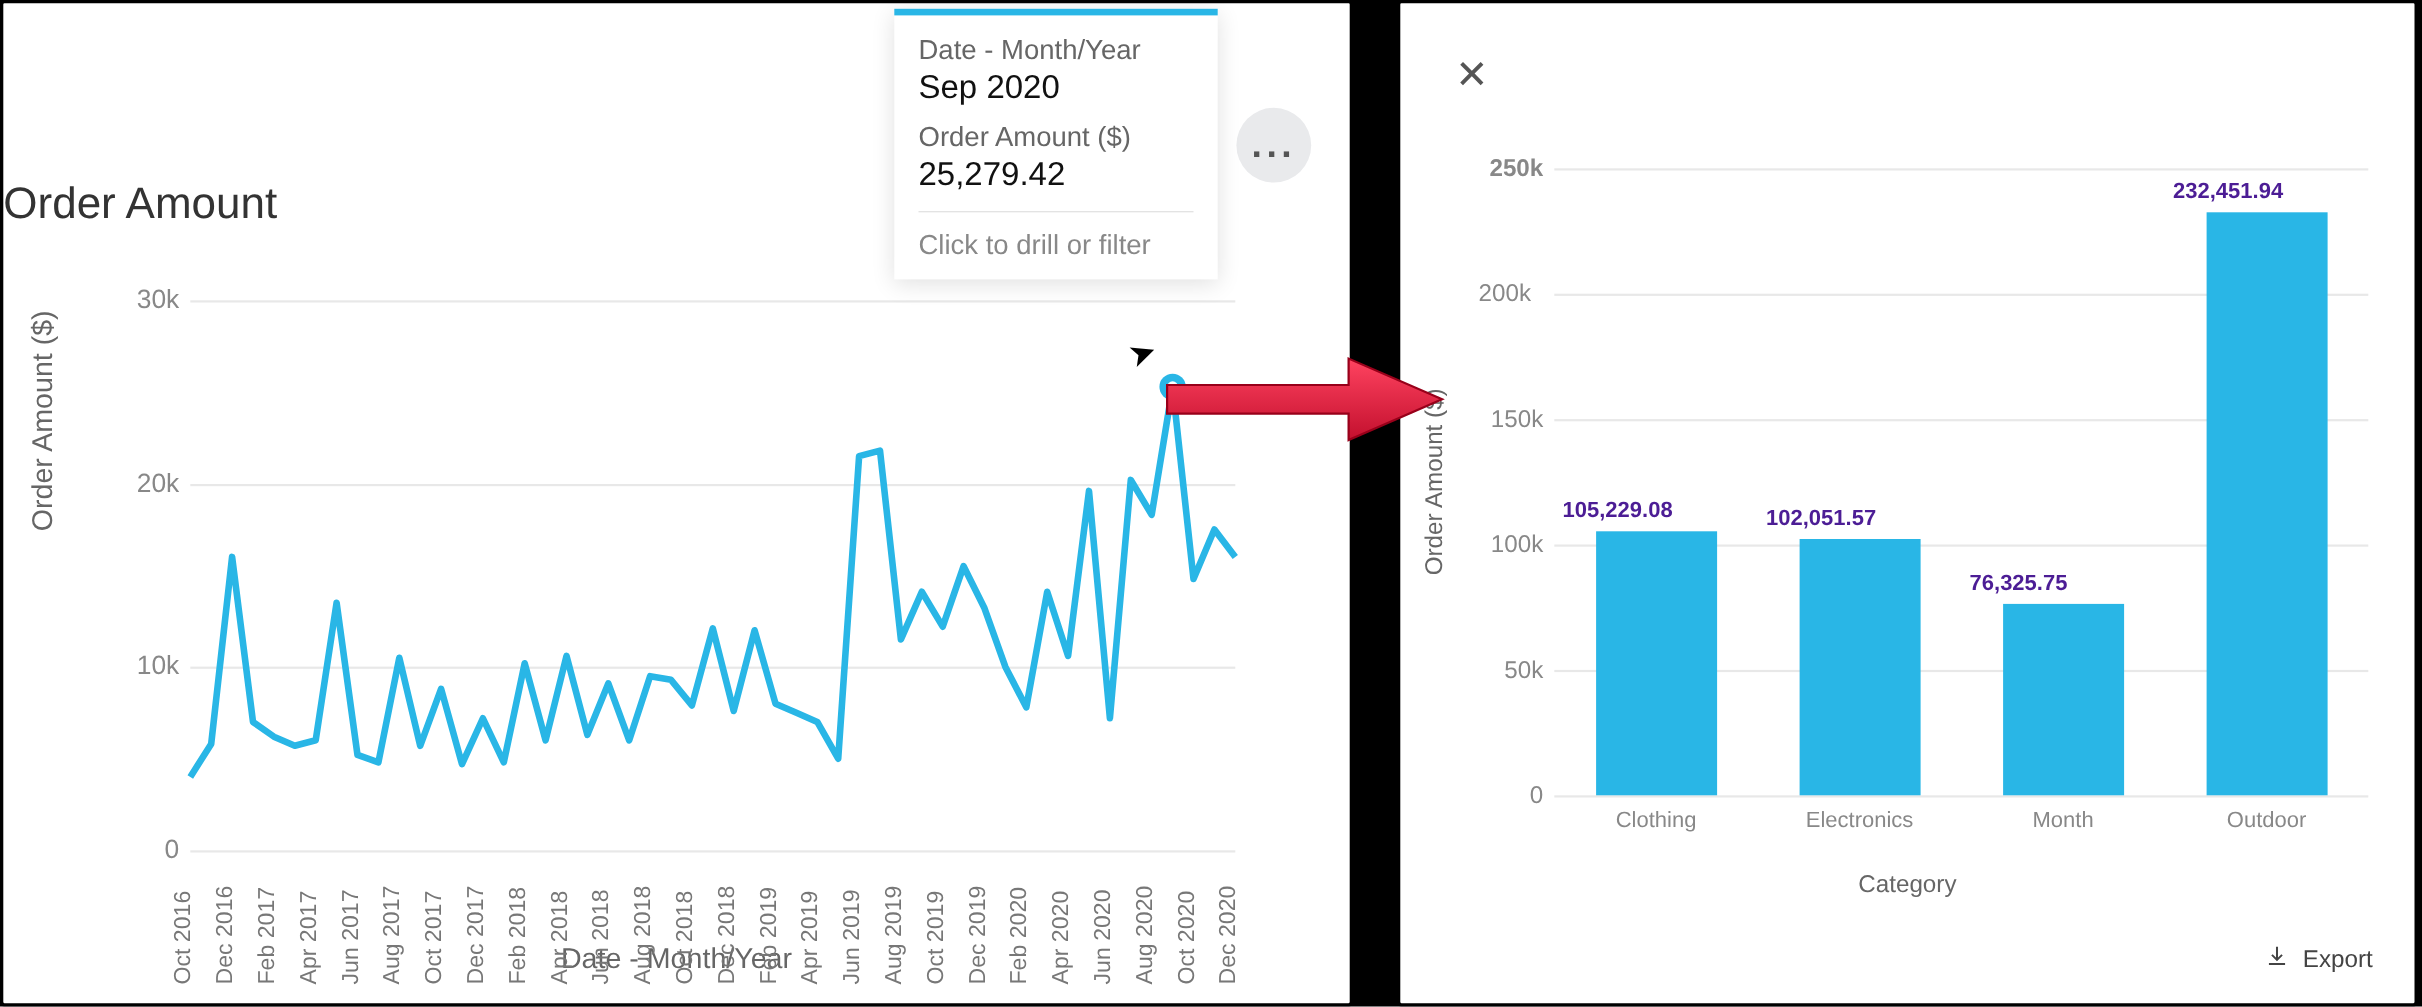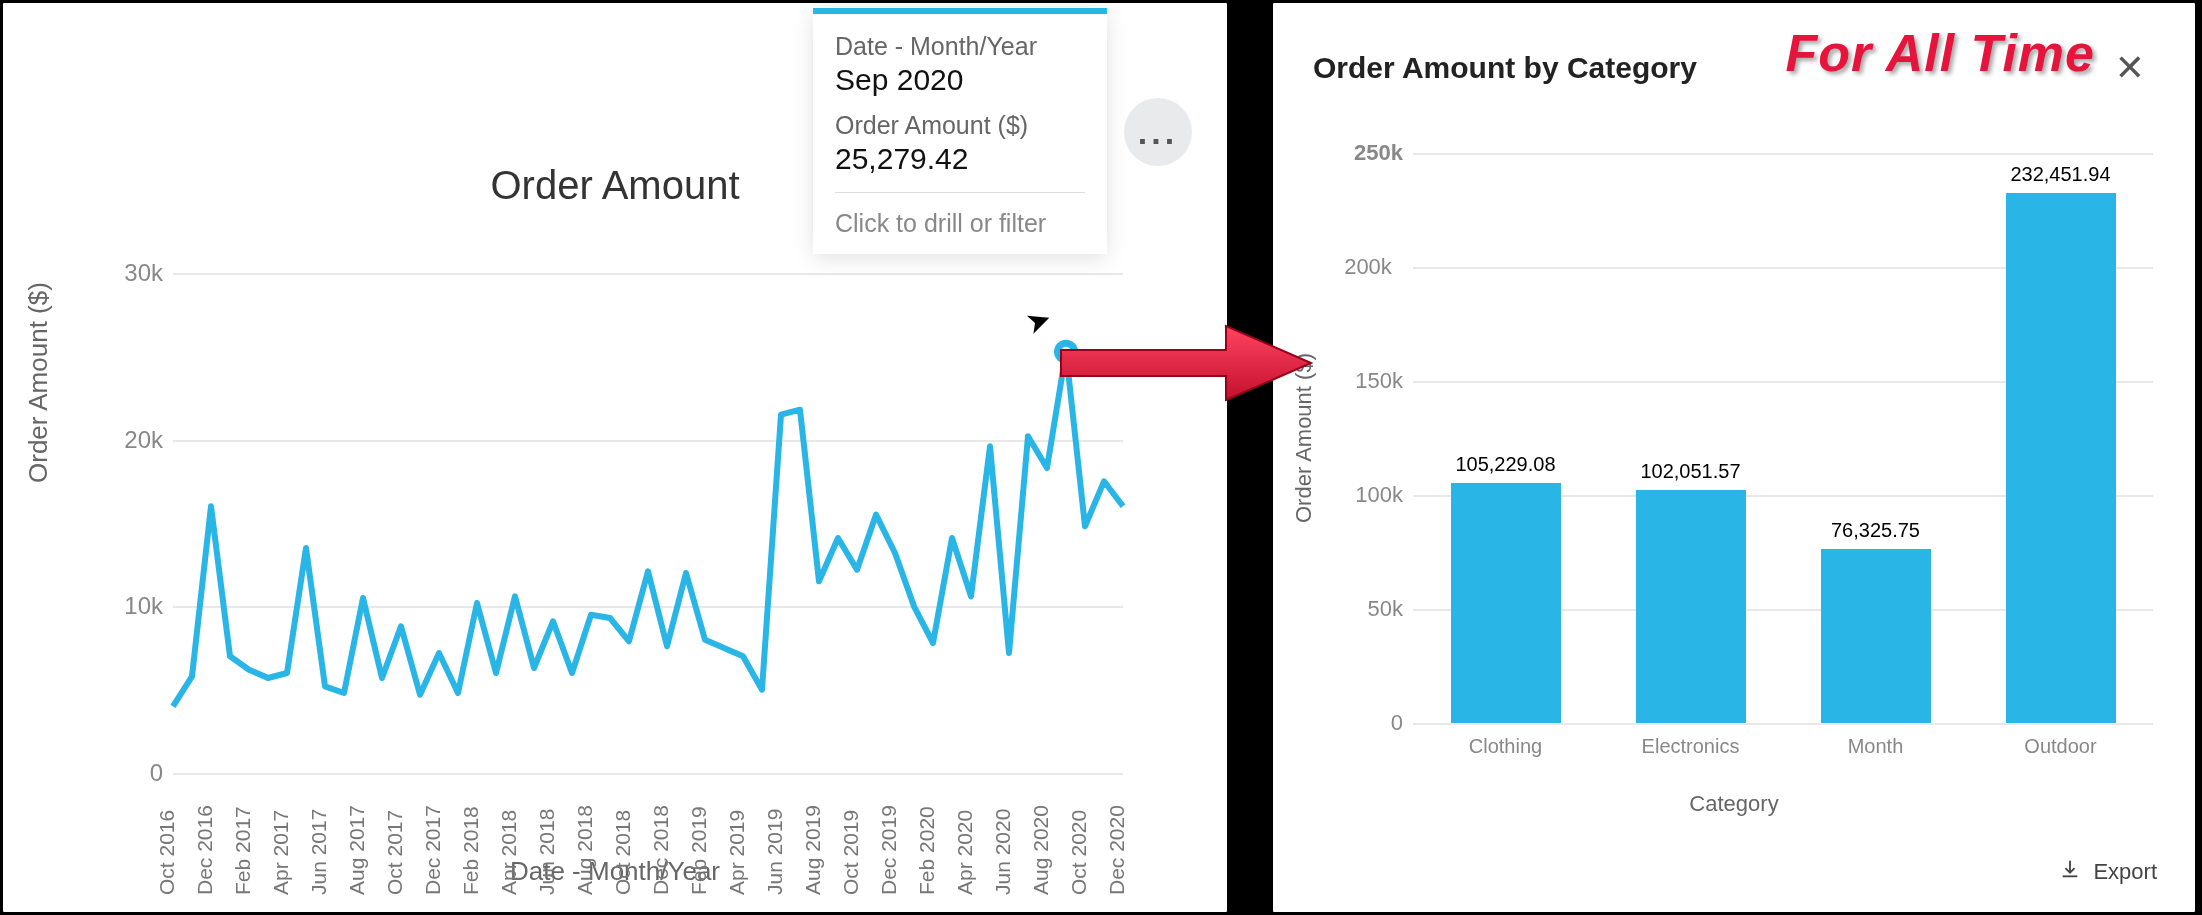--- a/index.html
+++ b/index.html
@@ -28,21 +28,21 @@
   .menu-dots {
     position:absolute; top:95px; right:35px;
     width:68px; height:68px; border-radius:50%;
     background:#e9eaec; display:flex; align-items:center; justify-content:center;
     color:#555; font-size:34px; letter-spacing:4px; font-weight:bold;
     cursor:pointer;
   }
 
   .chart-title-left {
     position:absolute; top:160px; left:0; right:0;
-    text-align:center; font-size:40px; color:#333;
+    font-size:40px; color:#333;
   }
   .y-axis-title-left {
     position:absolute; left:20px; top:480px;
     transform:rotate(-90deg); transform-origin:left top;
     font-size:26px; color:#666;
   }
   .x-axis-title-left {
     position:absolute; bottom:25px; left:0; right:0;
     text-align:center; font-size:26px; color:#666;
   }
@@ -122,22 +122,22 @@
     position:absolute; left:140px; top:150px; width:740px; height:570px;
   }
   .y-tick-right {
     position:absolute; left:-80px; width:70px; text-align:right;
     font-size:22px; color:#888; transform:translateY(-50%);
   }
   .bar {
     position:absolute; bottom:0; width:110px; background:#29b6e6;
   }
   .bar-label {
-    position:absolute; width:170px; text-align:center;
-    font-size:20px; font-weight:400; color:#000000;
+    position:absolute; width:170px; 
+    font-size:20px; font-weight:700; color:#4c1d95;
     transform:translateX(-30px);
   }
   .bar-cat {
     position:absolute; width:170px; text-align:center;
     font-size:20px; color:#888; transform:translateX(-30px);
     top:582px;
   }
   .export {
     position:absolute; bottom:26px; right:38px;
     font-size:22px; color:#444; cursor:pointer;
@@ -226,25 +226,23 @@
           <stop offset="1" stop-color="#c3102e"></stop>
       </linearGradient>
     </defs>
     <path d="M5 32 L170 32 L170 8 L255 45 L170 82 L170 58 L5 58 Z" fill="url(#rg)" stroke="#98001a" stroke-width="2"></path>
   </svg>
 </div>
 
 <div class="panel panel-right">
 
   <div class="right-header">
-    <div class="right-title">Order Amount by Category</div>
     <div class="close-x">✕</div>
   </div>
 
-  <div class="annot">For All Time</div>
 
   <div class="y-axis-title-right">Order Amount ($)</div>
   <div class="x-axis-title-right">Category</div>
 
   <div class="right-plot" id="right-plot">
       <div class="grid-h" style="top: 570px; width: 740px;"></div>
       <div class="y-tick-right" style="top: 570px;">0</div>
       <div class="grid-h" style="top: 456px; width: 740px;"></div>
       <div class="y-tick-right" style="top: 456px;">50k</div>
       <div class="grid-h" style="top: 342px; width: 740px;"></div>

